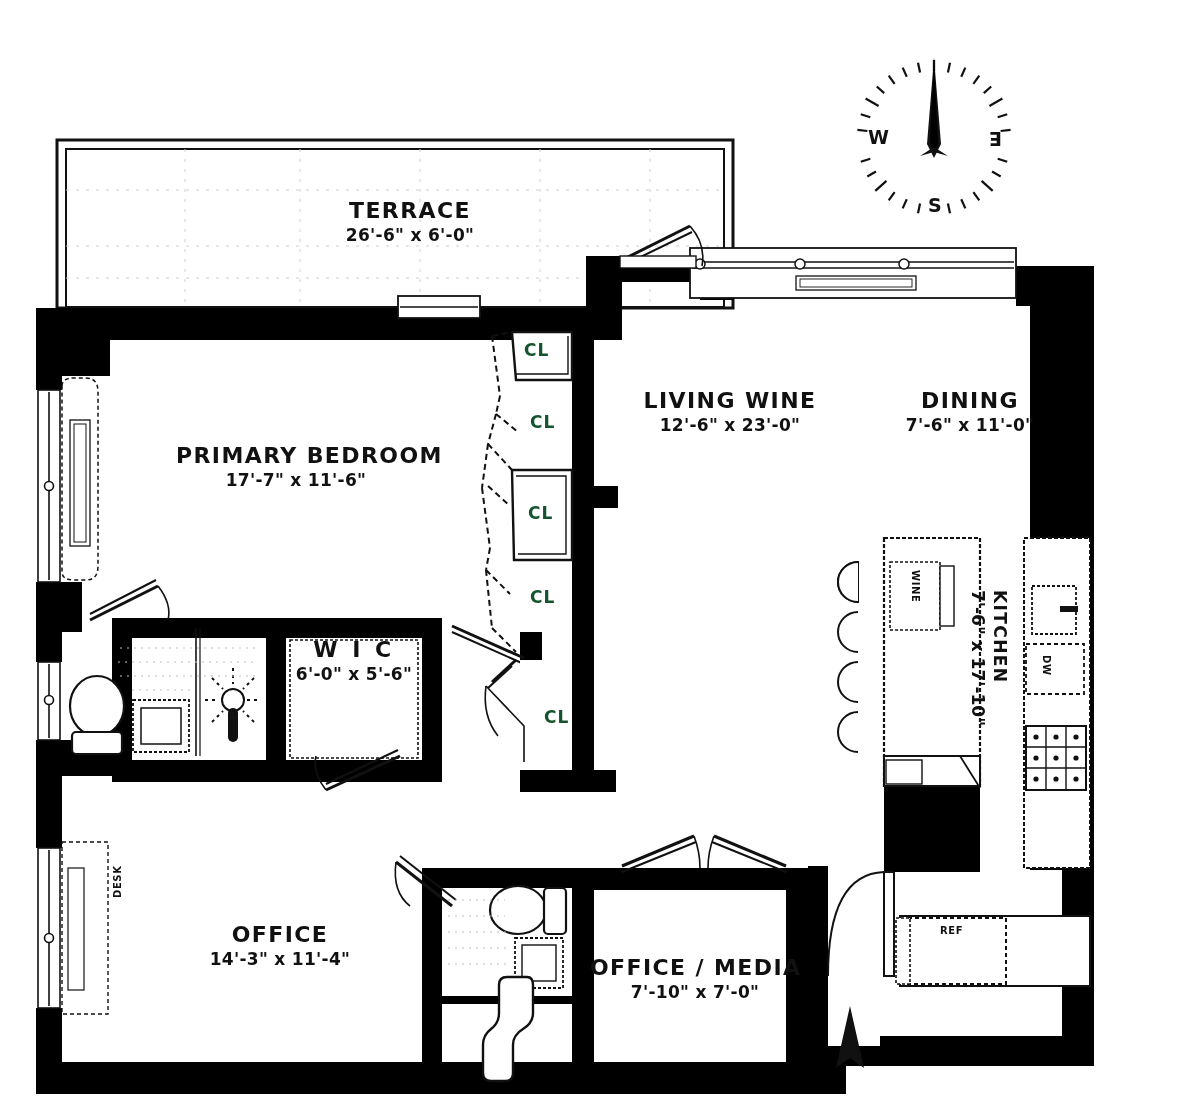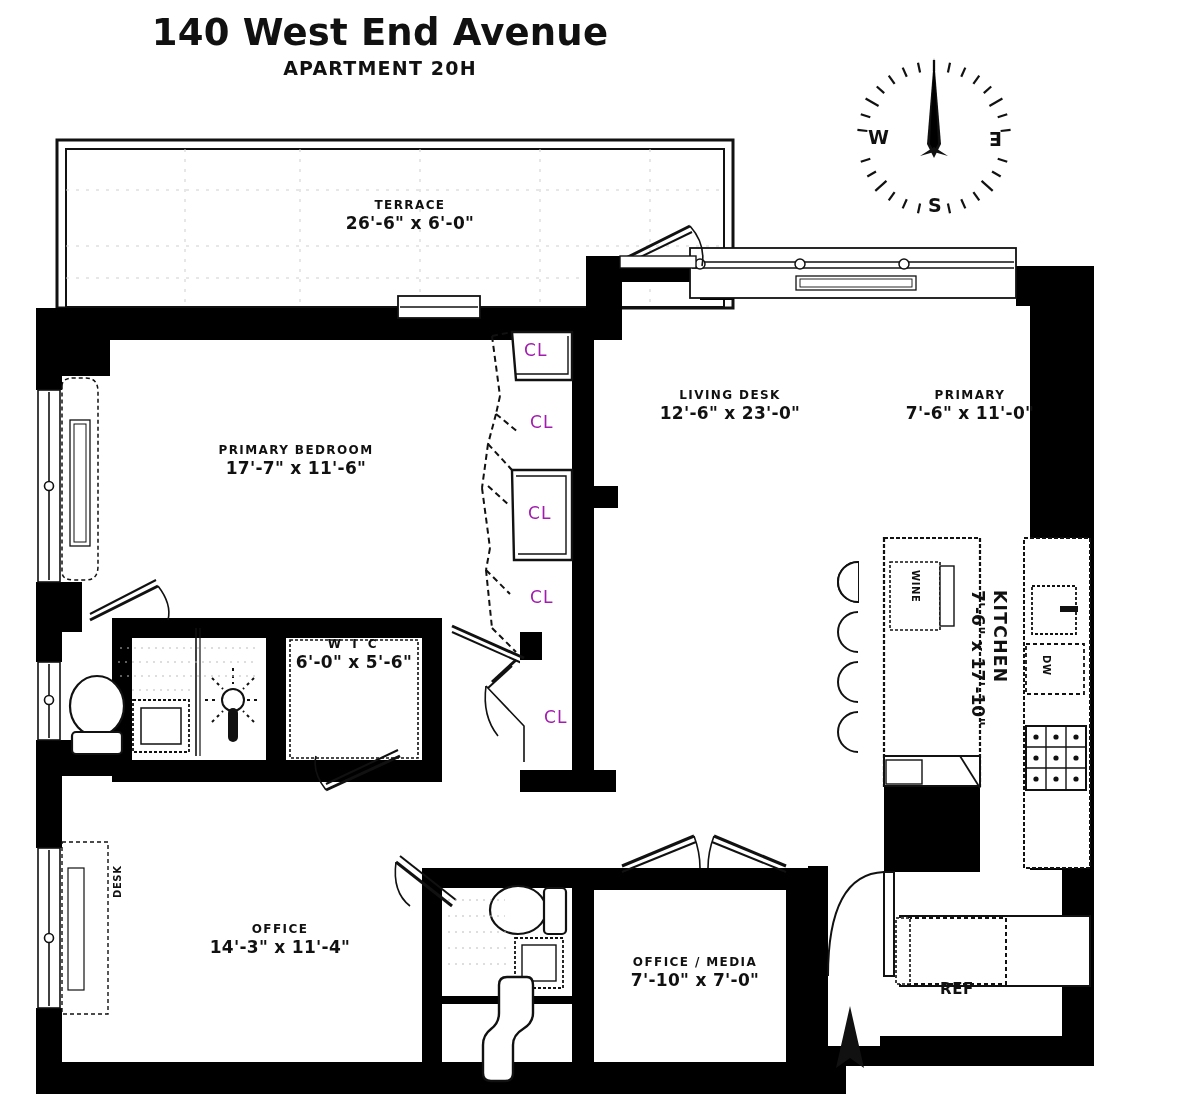--- a/index.html
+++ b/index.html
@@ -66,36 +66,36 @@
 
   
   .room-label {
     position: absolute;
     text-align: center;
     color: #111;
     line-height: 1.18;
     white-space: nowrap;
   }
   .room-label .rl-name {
-    font-size: 12px;
+    font-size: 22px;
     font-weight: bold;
     letter-spacing: 1.4px;
   }
   .room-label .rl-dim {
     font-size: 17px;
     font-weight: bold;
     letter-spacing: 0.3px;
     margin-top: 1px;
   }
   .cl-label {
     position: absolute;
     font-size: 17px;
-    font-weight: normal;
+    font-weight: bold;
     letter-spacing: 1.1px;
-    color: #a21caf;
+    color: #14532d;
   }
   .vert-label {
     position: absolute;
     color: #111;
     white-space: nowrap;
     transform-origin: 0 0;
   }
   .tiny-label {
     position: absolute;
     font-size: 10px;
@@ -103,24 +103,20 @@
     letter-spacing: 0.6px;
     color: #111;
     white-space: nowrap;
   }
 </style>
 </head>
 <body>
 
 <div class="page">
 
-  <div class="header">
-    <div class="title">140 West End Avenue</div>
-    <div class="subtitle">APARTMENT 20H</div>
-  </div>
 
   <div class="compass">
     <svg width="172" height="172" viewBox="0 0 172 172">
       <g>
         <g stroke="#111" stroke-width="2.3" fill="none">
           <g id="tk">
             <line x1="86" y1="8" x2="86" y2="19"></line>
           </g>
         </g>
         <g stroke="#111" stroke-width="2.2" fill="none">
@@ -525,26 +521,26 @@
     <div class="rl-name">TERRACE</div>
     <div class="rl-dim">26'-6" x 6'-0"</div>
   </div>
 
   <div class="room-label" style="left:176px; top:443px; width:240px;">
     <div class="rl-name">PRIMARY BEDROOM</div>
     <div class="rl-dim">17'-7" x 11'-6"</div>
   </div>
 
   <div class="room-label" style="left:630px; top:388px; width:200px;">
-    <div class="rl-name">LIVING DESK</div>
+    <div class="rl-name">LIVING WINE</div>
     <div class="rl-dim">12'-6" x 23'-0"</div>
   </div>
 
   <div class="room-label" style="left:880px; top:388px; width:180px;">
-    <div class="rl-name">PRIMARY</div>
+    <div class="rl-name">DINING</div>
     <div class="rl-dim">7'-6" x 11'-0"</div>
   </div>
 
   <div class="room-label" style="left:290px; top:637px; width:128px;">
     <div class="rl-name" style="letter-spacing:3.5px;">W I C</div>
     <div class="rl-dim">6'-0" x 5'-6"</div>
   </div>
 
   <div class="room-label" style="left:160px; top:922px; width:240px;">
     <div class="rl-name">OFFICE</div>
@@ -570,19 +566,19 @@
   <div class="cl-label" style="left:544px; top:707px;">CL</div>
 
   <div class="vert-label" style="left:927px; top:570px; transform: rotate(90deg);">
     <span class="tiny-label" style="position:static;">WINE</span>
   </div>
 
   <div class="vert-label" style="left:1058px; top:655px; transform: rotate(90deg);">
     <span class="tiny-label" style="position:static;">DW</span>
   </div>
 
-  <div class="tiny-label" style="left:940px; top:980px; font-size:15px;">REF</div>
+  <div class="tiny-label" style="left:940px; top:925px; font-size:10px;">REF</div>
 
   <div class="vert-label" style="left:106px; top:898px; transform: rotate(-90deg);">
     <span class="tiny-label" style="position:static;">DESK</span>
   </div>
 
 </div>
 
 </body></html>

